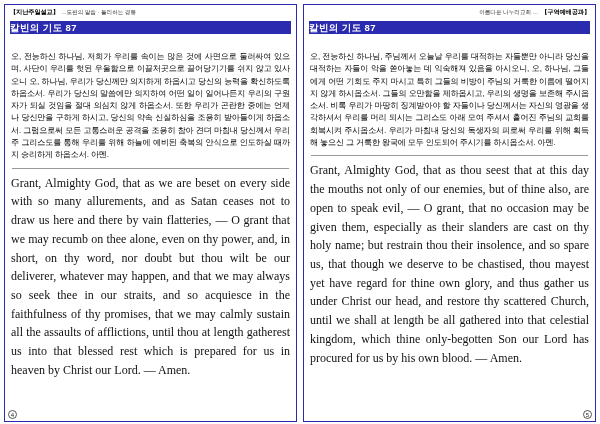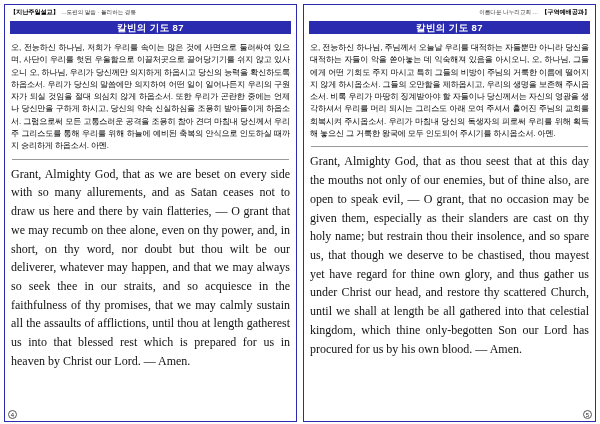--- a/index.html
+++ b/index.html
@@ -59,29 +59,28 @@
   }
   .hdr-sub-right {
     color: #333333;
     font-size: 5.6px;
     margin-right: 3px;
   }
   .title-bar {
     margin-top: 2px;
     background: #2b2bb0;
     color: #ffffff;
-    text-align: center;
     font-weight: bold;
     font-size: 9.5px;
     line-height: 13px;
     height: 13px;
     letter-spacing: 0.4px;
   }
   .kor-body {
-    margin-top: 8px;
+    margin-top: 17px;
     font-size: 8.1px;
     line-height: 1.52;
     text-align: justify;
     color: #000000;
     letter-spacing: -0.15px;
     word-break: break-all;
     padding: 0 1px;
   }
   .divider {
     margin: 6px 2px 5px 2px;

